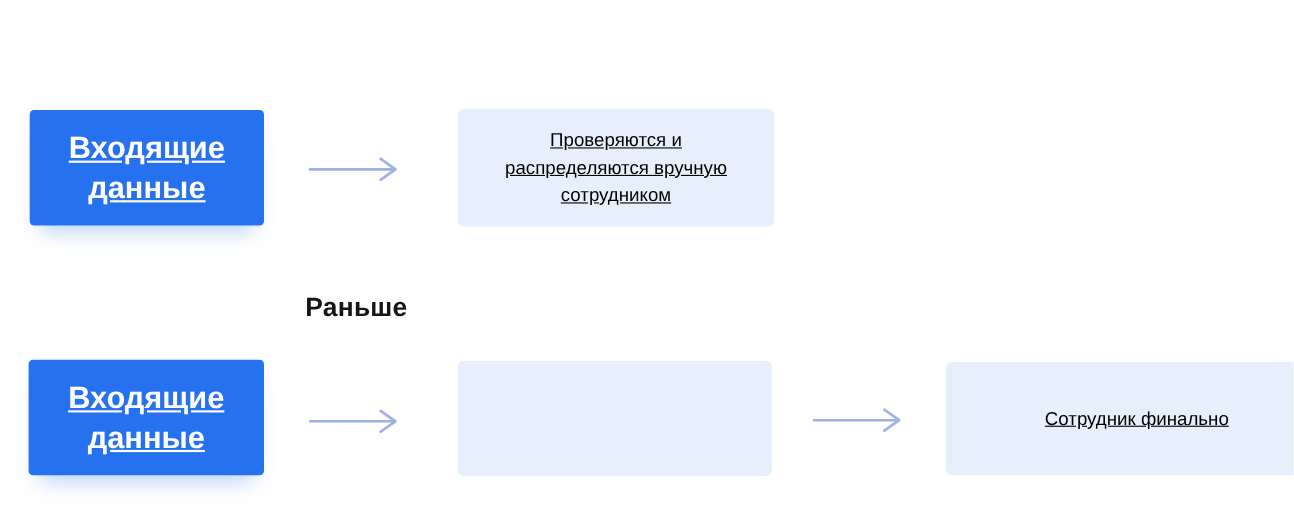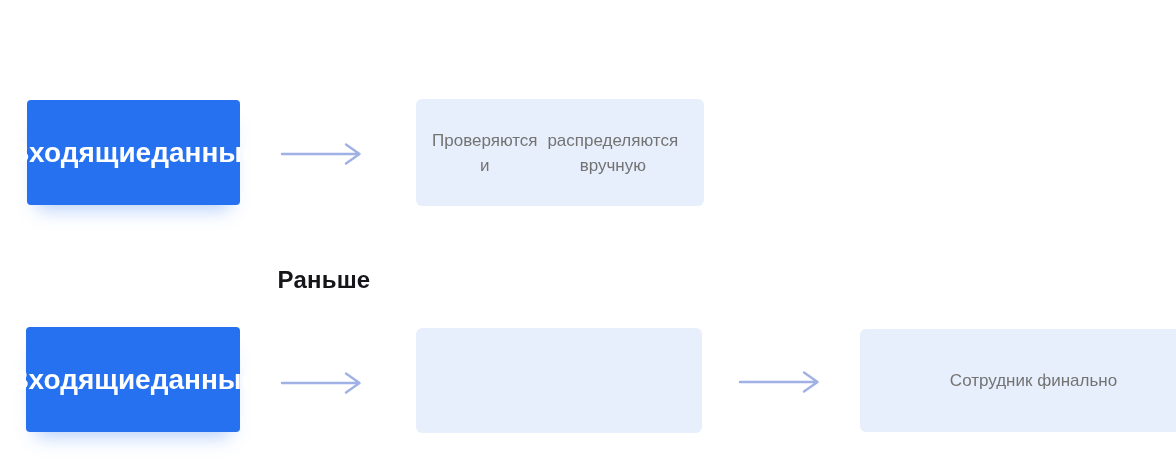--- a/index.html
+++ b/index.html
@@ -21,41 +21,42 @@
     margin: 0;
     font-size: 24px;
     font-weight: 700;
     color: #16161a;
     white-space: nowrap;
     letter-spacing: 0.2px;
   }
   .box {
     position: absolute;
     display: flex;
-    flex-direction: row;
+    flex-direction: column;
     align-items: center;
     justify-content: center;
     text-align: center;
     box-sizing: border-box;
+    text-decoration: underline;
   }
   .box .line {
     display: block;
   }
   .source-box {
     background: #2671f0;
     color: #ffffff;
     font-size: 28px;
     font-weight: 700;
     line-height: 36px;
     border-radius: 4px;
     box-shadow: 0 14px 18px -10px rgba(38, 113, 240, 0.35);
   }
   .step-box {
     background: #e8effc;
-    color: #737373;
+    color: #000000;
     font-size: 17px;
     font-weight: 400;
     line-height: 25px;
     border-radius: 6px;
     padding: 10px 16px;
     align-items: center;
   }
   .arrow {
     position: absolute;
     width: 82px;
@@ -94,20 +95,21 @@
 
   <div class="arrow arrow-before">
     <svg viewBox="0 0 82 24" fill="none" xmlns="http://www.w3.org/2000/svg">
       <path d="M2 12 H77 M66 2.5 L79.5 12 L66 21.5" stroke="#9FB1E5" stroke-width="2.4" stroke-linecap="round" stroke-linejoin="round"></path>
     </svg>
   </div>
 
   <div class="box step-box step-before-1">
     <span class="line">Проверяются и</span>
     <span class="line">распределяются вручную</span>
+    <span class="line">сотрудником</span>
   </div>
 
   <h2 class="heading h-now">Раньше</h2>
 
   <div class="box source-box src-now">
     <span class="line">Входящие</span>
     <span class="line">данные</span>
   </div>
 
   <div class="arrow arrow-now-1">

